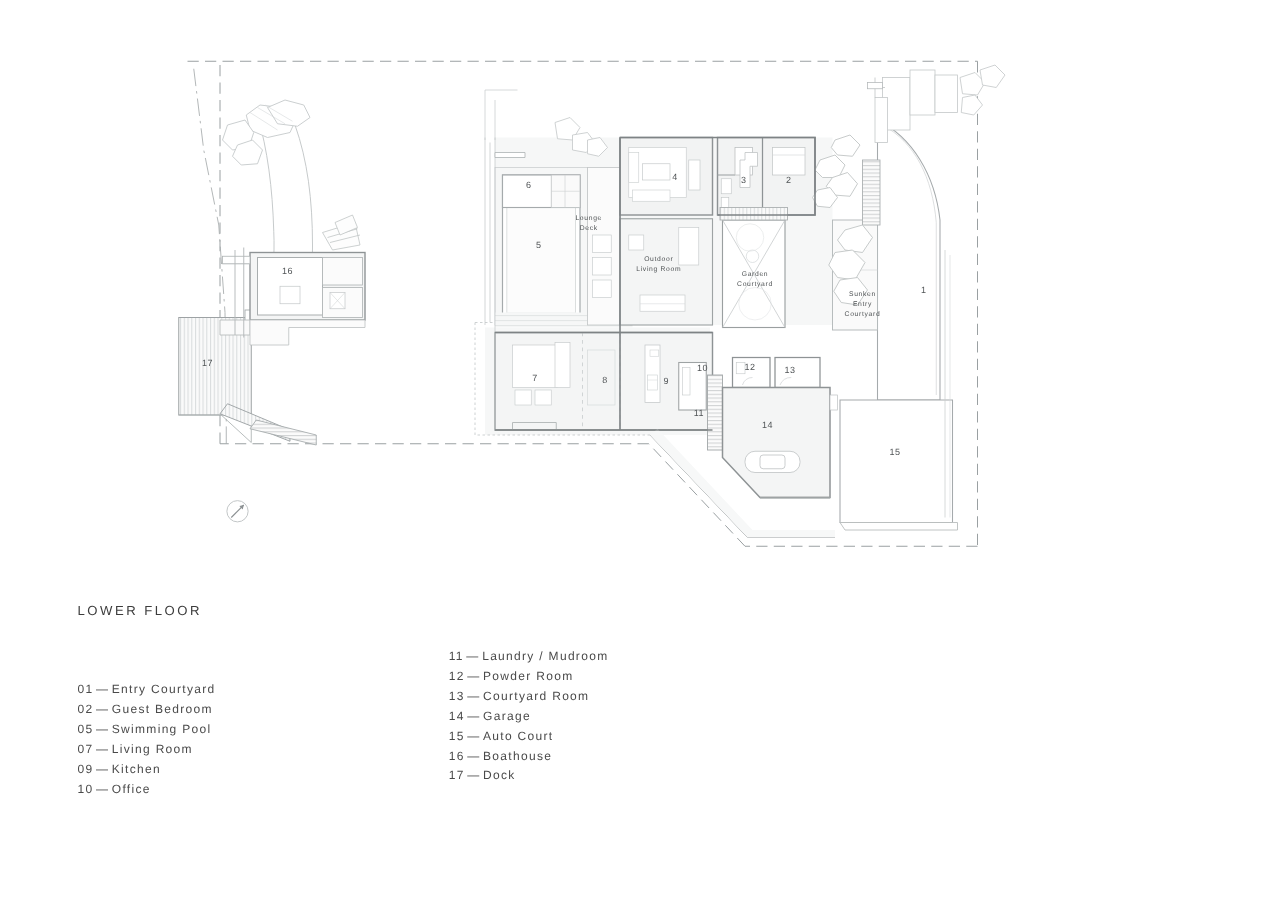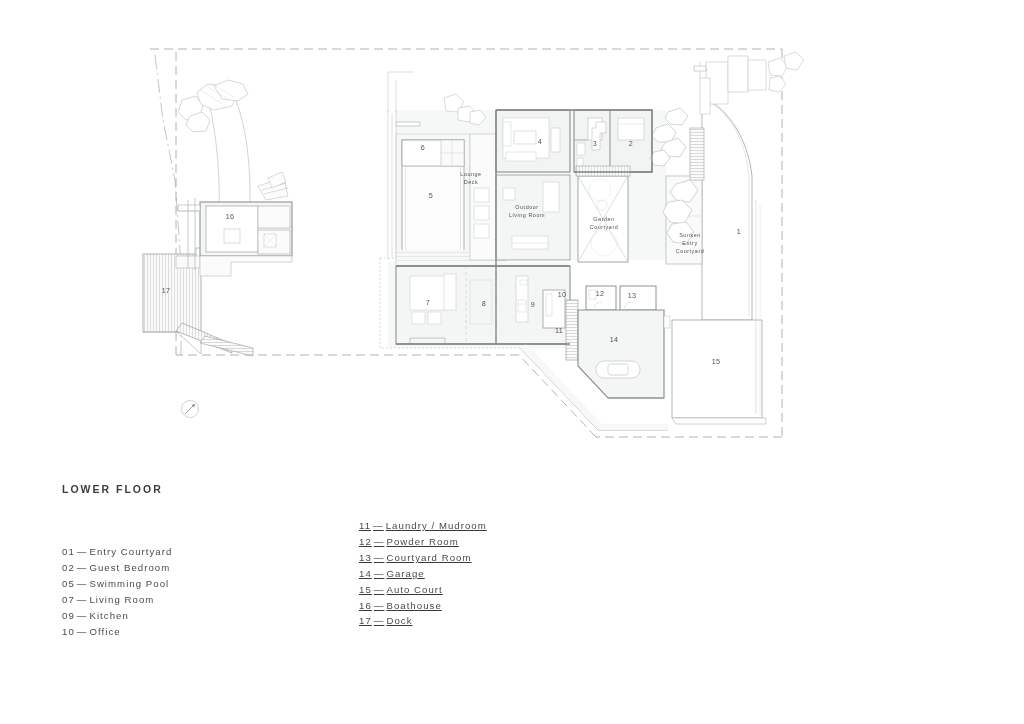--- a/index.html
+++ b/index.html
@@ -10,26 +10,26 @@
     color:#3a3a3a;background:#ffffff;
   }
   #plan-svg{position:absolute;left:0;top:0;width:1024px;height:724px;display:block;}
 
   
   .legend{
     position:absolute;left:62px;top:483px;width:600px;
   }
   .legend-title{
     font-size:10.5px;letter-spacing:2.0px;color:#3c3c3c;
-    font-weight:700;margin:0 0 23px 0;white-space:nowrap;
+    font-weight:400;margin:0 0 23px 0;white-space:nowrap;
   }
   .legend-cols{position:relative;height:160px;}
   .legend-col{position:absolute;top:0;}
   .legend-col.c1{left:0px;margin-top:26px;}
-  .legend-col.c2{left:297px;text-decoration:underline;}
+  .legend-col.c2{left:297px;}
   .legend-row{
     font-size:9.6px;letter-spacing:1.05px;color:#4a4a4a;
     line-height:15.9px;white-space:nowrap;
   }
   .legend-row .num{color:#4a4a4a;}
   .legend-row .dash{padding:0 2px;}
 </style>
 </head>
 <body>
 

